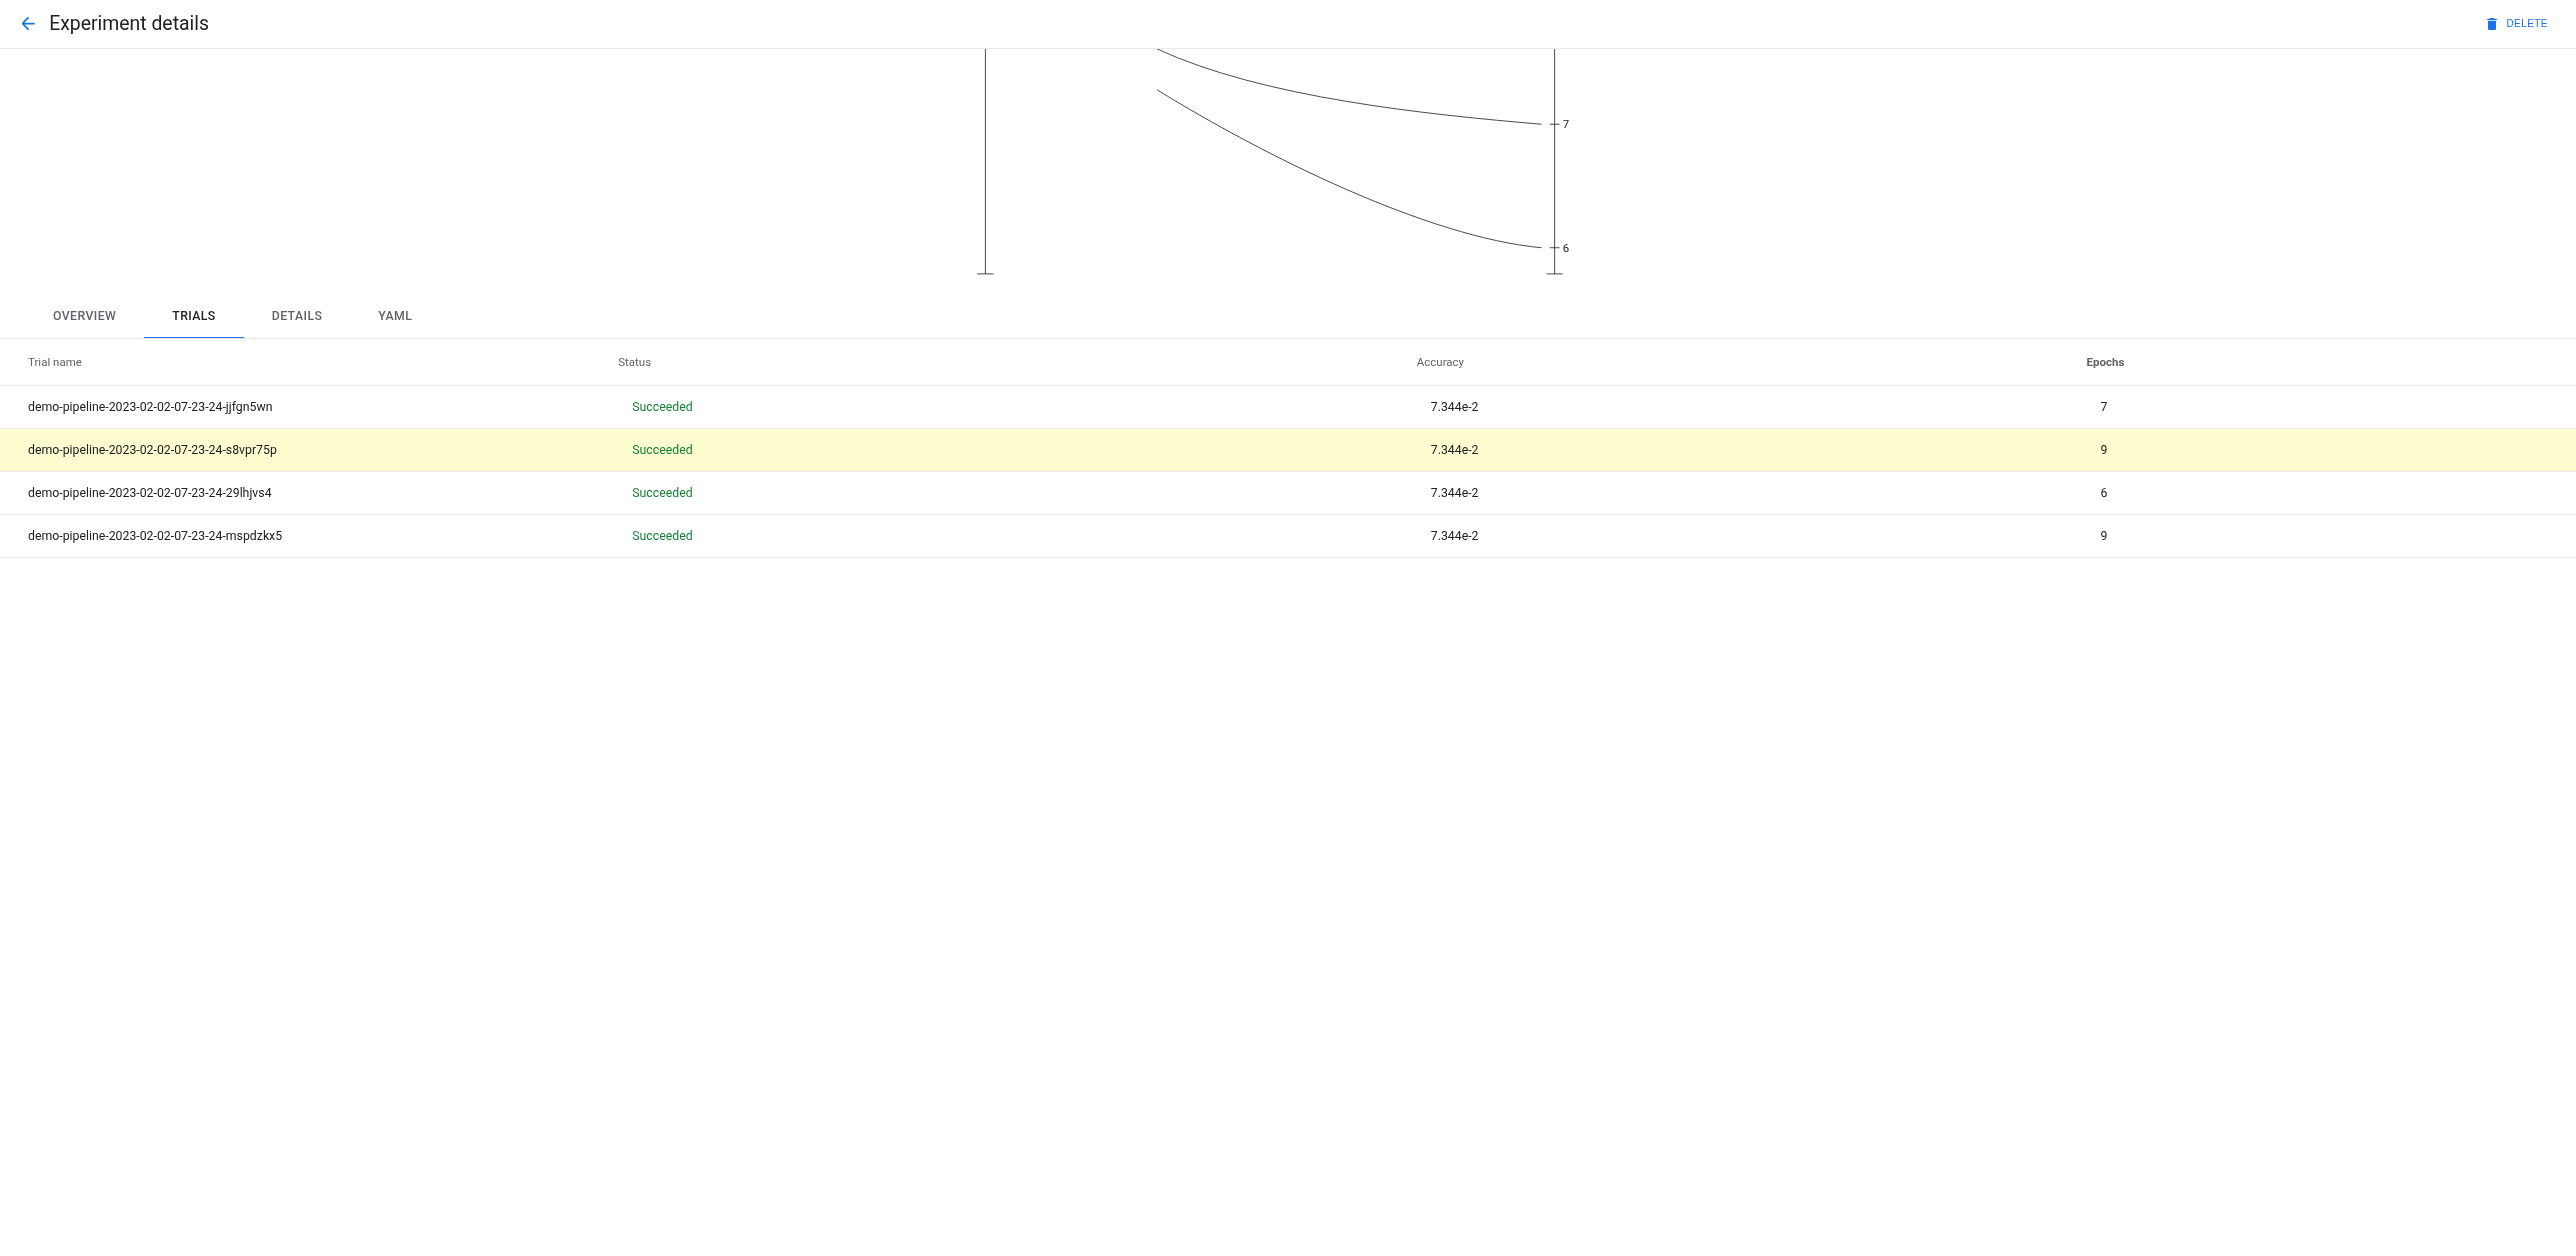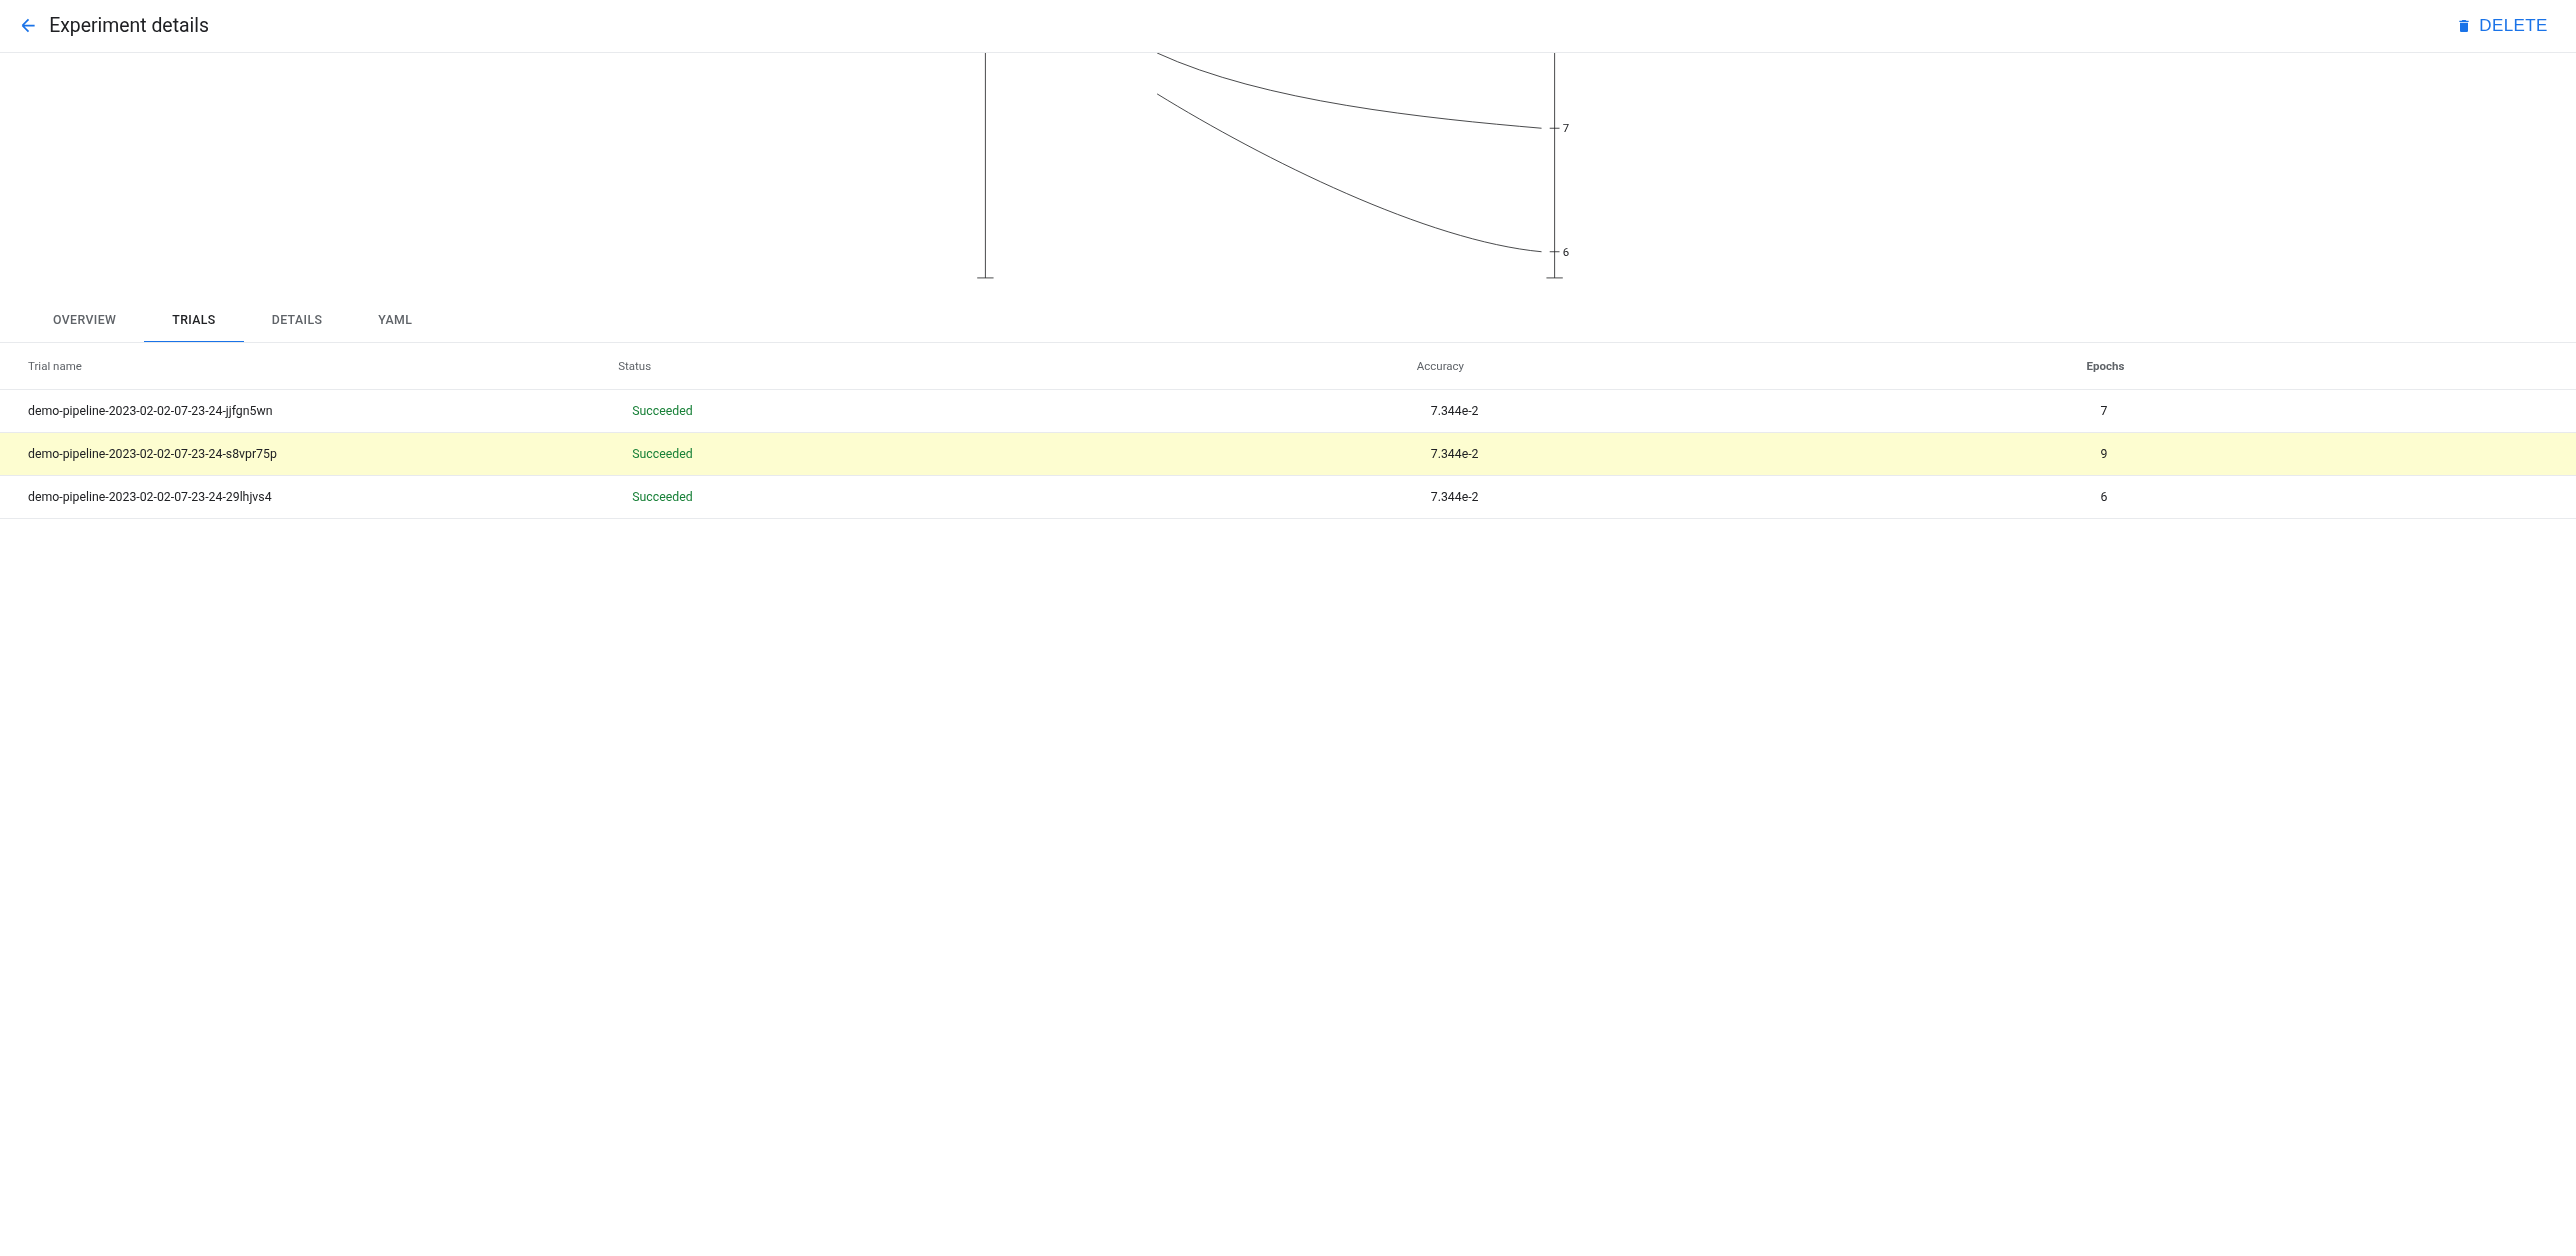--- a/index.html
+++ b/index.html
@@ -39,21 +39,21 @@
       font-weight: 400;
       color: #202124;
     }
     .delete-button {
       display: flex;
       align-items: center;
       gap: 7px;
       background: none;
       border: none;
       color: #1a73e8;
-      font-size: 17px;
+      font-size: 10px;
       font-weight: 500;
       letter-spacing: 0.4px;
       cursor: pointer;
       padding: 7px 10.6px;
     }
     .delete-icon {
       width: 16px;
       height: 16px;
     }
     .chart-area {
@@ -197,16 +197,22 @@
           <td class="status-succeeded">Succeeded</td>
           <td>7.344e-2</td>
           <td>9</td>
         </tr>
         <tr>
           <td>demo-pipeline-2023-02-02-07-23-24-29lhjvs4</td>
           <td class="status-succeeded">Succeeded</td>
           <td>7.344e-2</td>
           <td>6</td>
         </tr>
+        <tr>
+          <td>demo-pipeline-2023-02-02-07-23-24-mspdzkx5</td>
+          <td class="status-succeeded">Succeeded</td>
+          <td>7.344e-2</td>
+          <td>9</td>
+        </tr>
       </tbody>
   </table>
 </div>
 
 
 </body></html>

